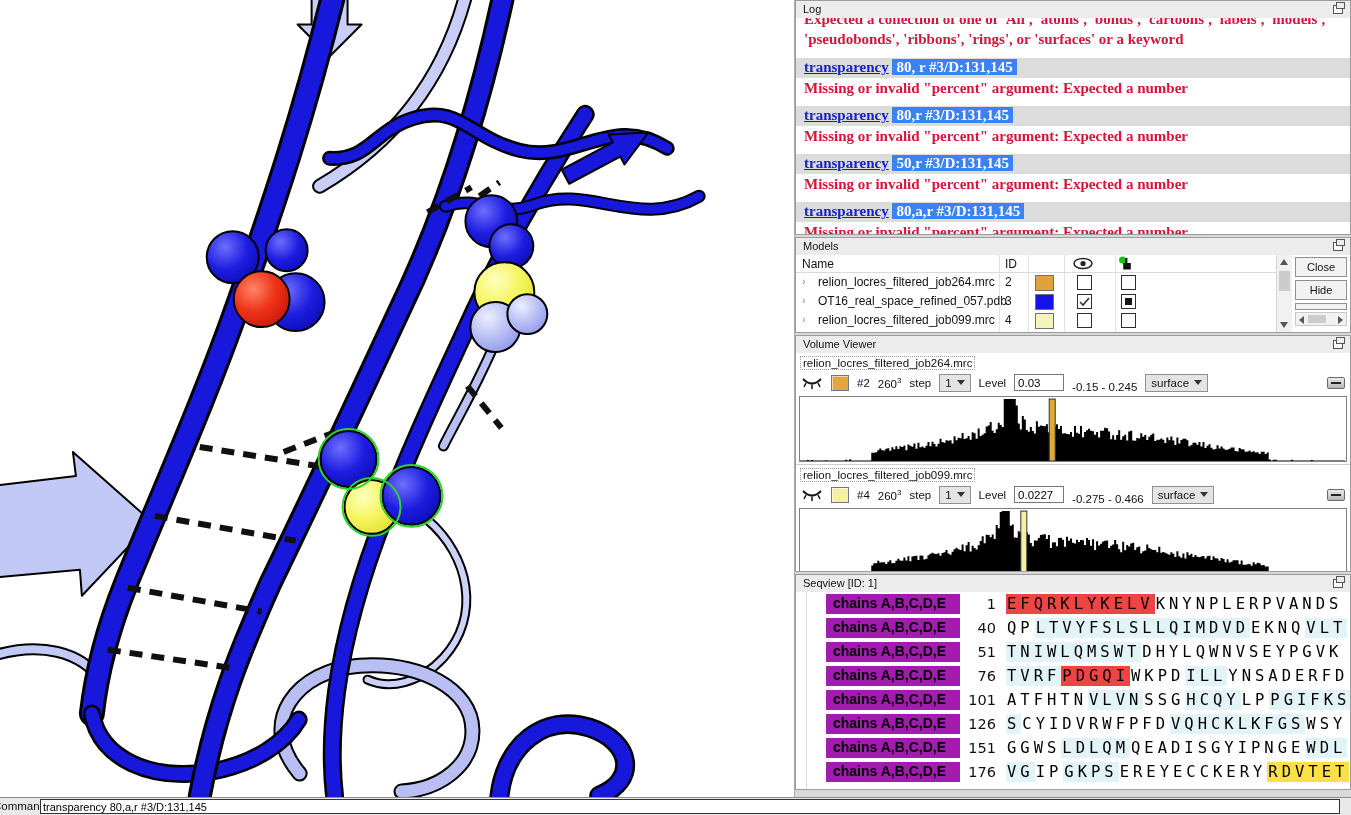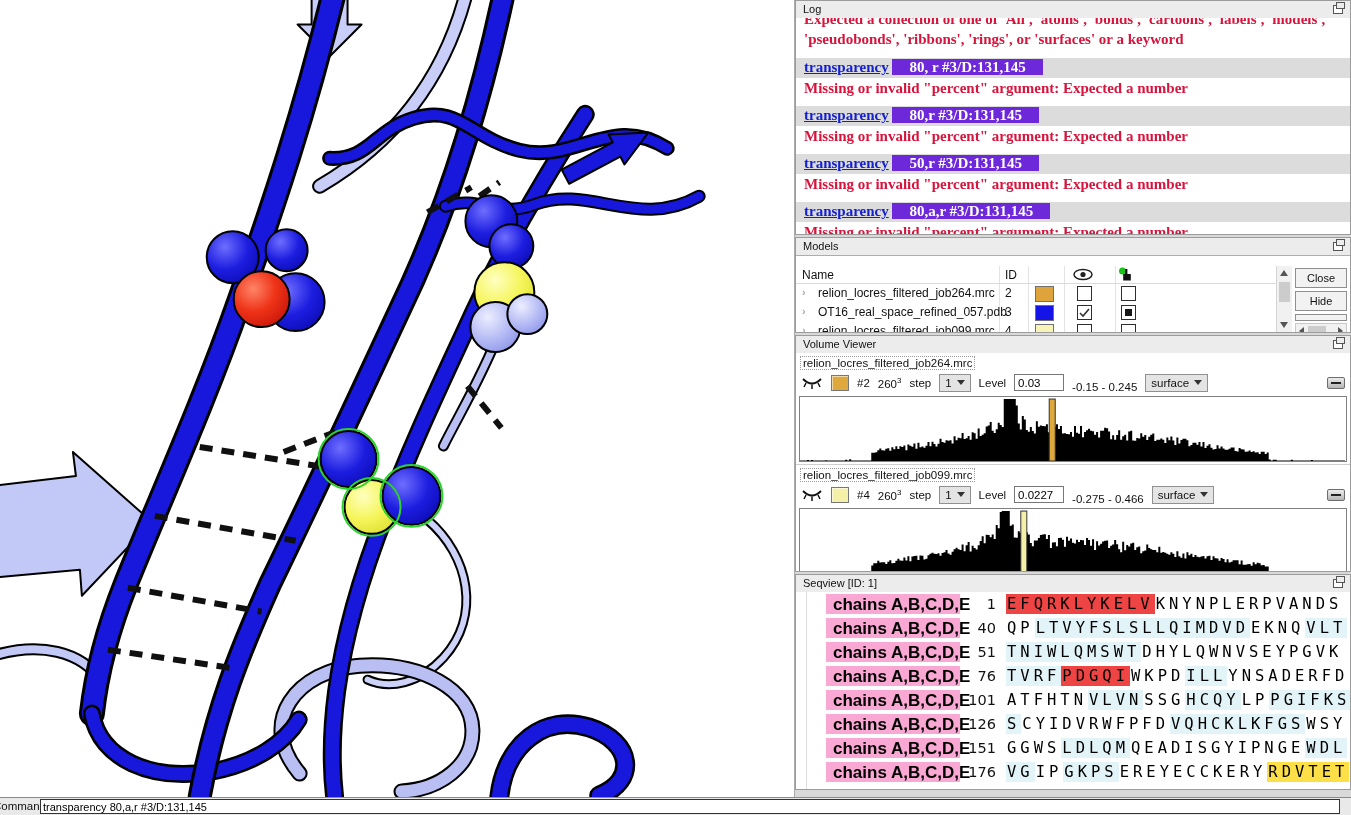--- a/index.html
+++ b/index.html
@@ -13,24 +13,24 @@
   .ptitle{height:17px;background:#ECECEC;border-bottom:1px solid #ADADAD;font-size:11px;line-height:16px;
           padding-left:7px;color:#111;position:relative;}
   .fico{position:absolute;right:7px;top:4px;width:8px;height:7px;border:1px solid #555;background:#fff;}
   .fico::after{content:"";position:absolute;left:2px;top:-4px;width:7px;height:5px;border:1px solid #555;background:#ECECEC;}
   
   #log-content{position:absolute;top:17px;bottom:0;left:0;right:0;overflow:hidden;background:#fff;
                font-family:"Liberation Serif","DejaVu Serif",serif;font-weight:bold;}
   .log-clip{color:#D6143C;font-size:15px;line-height:20px;margin:-9px 8px 0 8px;}
   .log-band{background:#DCDCDC;margin-top:9px;padding:1px 0 2px 8px;font-size:15px;}
   .log-link{color:#1420D0;text-decoration:underline;cursor:pointer;}
-  .log-args{background:#6d28d9;color:#fff;padding:0 17px;text-align:right;}
+  .log-args{background:#3b82f6;color:#fff;padding:0 4px;text-align:right;}
   .log-error{color:#D6143C;font-size:15px;margin:2px 0 0 8px;}
   
-  #models-body{position:absolute;top:17px;bottom:0;left:0;right:0;overflow:hidden;font-size:12px;background:#fff;margin-top:11px;}
+  #models-body{position:absolute;top:17px;bottom:0;left:0;right:0;overflow:hidden;font-size:12px;background:#fff;}
   .m-sep{position:absolute;top:0;bottom:0;width:1px;background:#E3E3E3;}
   .m-header{position:absolute;left:0;top:0;height:17px;right:74px;border-bottom:1px solid #DADADA;}
   .m-row{position:absolute;left:0;right:74px;height:19px;}
   .mc{position:absolute;top:2px;white-space:nowrap;}
   .c-chev{left:6px;color:#A8A8A8;font-weight:bold;font-size:11px;}
   .c-name{left:22px;}
   .c-id{left:209px;}
   .c-sw{left:239px;width:17px;height:14px;border:1px solid #707070;top:2px;}
   .cb{position:absolute;top:2px;width:13px;height:13px;border:1px solid #2e2e2e;background:#fff;}
   .cb svg{position:absolute;left:0;top:0;}
@@ -63,22 +63,22 @@
   .vlevel{width:42px;height:15px;border:1px solid #777;font-size:11.5px;padding:0 3px;font-family:"Liberation Sans",sans-serif;}
   .vrange{white-space:nowrap;margin-top:8px;}
   .minusbtn{margin-left:auto;width:16px;height:10px;background:linear-gradient(#ececec,#b5b5b5);border:1px solid #6d6d6d;border-radius:2px;position:relative;}
   .minusbtn::before{content:"";position:absolute;left:3px;right:3px;top:4px;height:2px;background:#222;}
   .vhist{margin:1px 3px 2px 3px;height:64px;border:1px solid #808080;background:#fff;}
   .vhist svg{display:block;}
   
   #seq-body{position:absolute;top:17px;bottom:0;left:0;right:0;overflow:hidden;background:#fff;}
   #seq-body::before{content:"";position:absolute;left:10px;top:0;bottom:0;width:1px;background:#DDDDDD;}
   .seq-row{position:absolute;left:0;height:24px;white-space:nowrap;}
-  .seq-label{position:absolute;left:30px;width:134px;height:20px;background:#f9a8d4;color:#000;
-             font-weight:bold;font-size:17px;padding:1px 0 8px 7px;box-sizing:border-box;}
+  .seq-label{position:absolute;left:30px;width:134px;height:20px;background:#a21caf;color:#000;
+             font-weight:bold;font-size:14px;padding:1px 0 8px 7px;box-sizing:border-box;}
   .seq-num{position:absolute;left:162px;width:38px;text-align:right;font-size:14.5px;top:2px;font-family:"DejaVu Sans",sans-serif;}
   .seq-letters{position:absolute;left:210px;top:1px;font-family:"DejaVu Sans Mono",monospace;font-size:15.5px;letter-spacing:4px;color:#000;}
   .seq-letters span{padding:0;border:1px solid transparent;}
   .hl-yellow{background:#ef4444;border-color:#DFA13D;}
   .hl-cyan{background:#E2F4F8;border-color:#8FC6D4;}
   .hl-tan{background:#fde047;border-style:dashed;border-color:#222;}
   
   .cmdbar{position:absolute;left:0;right:0;top:797px;height:18px;background:#E9E9E9;border-top:1px solid #8A8A8A;}
   .cmdlabel{position:absolute;left:-7px;top:2px;font-size:11.5px;}
   .cmdinput{position:absolute;left:40px;top:1px;width:1294px;height:13px;border:1px solid #333;background:#fff;

